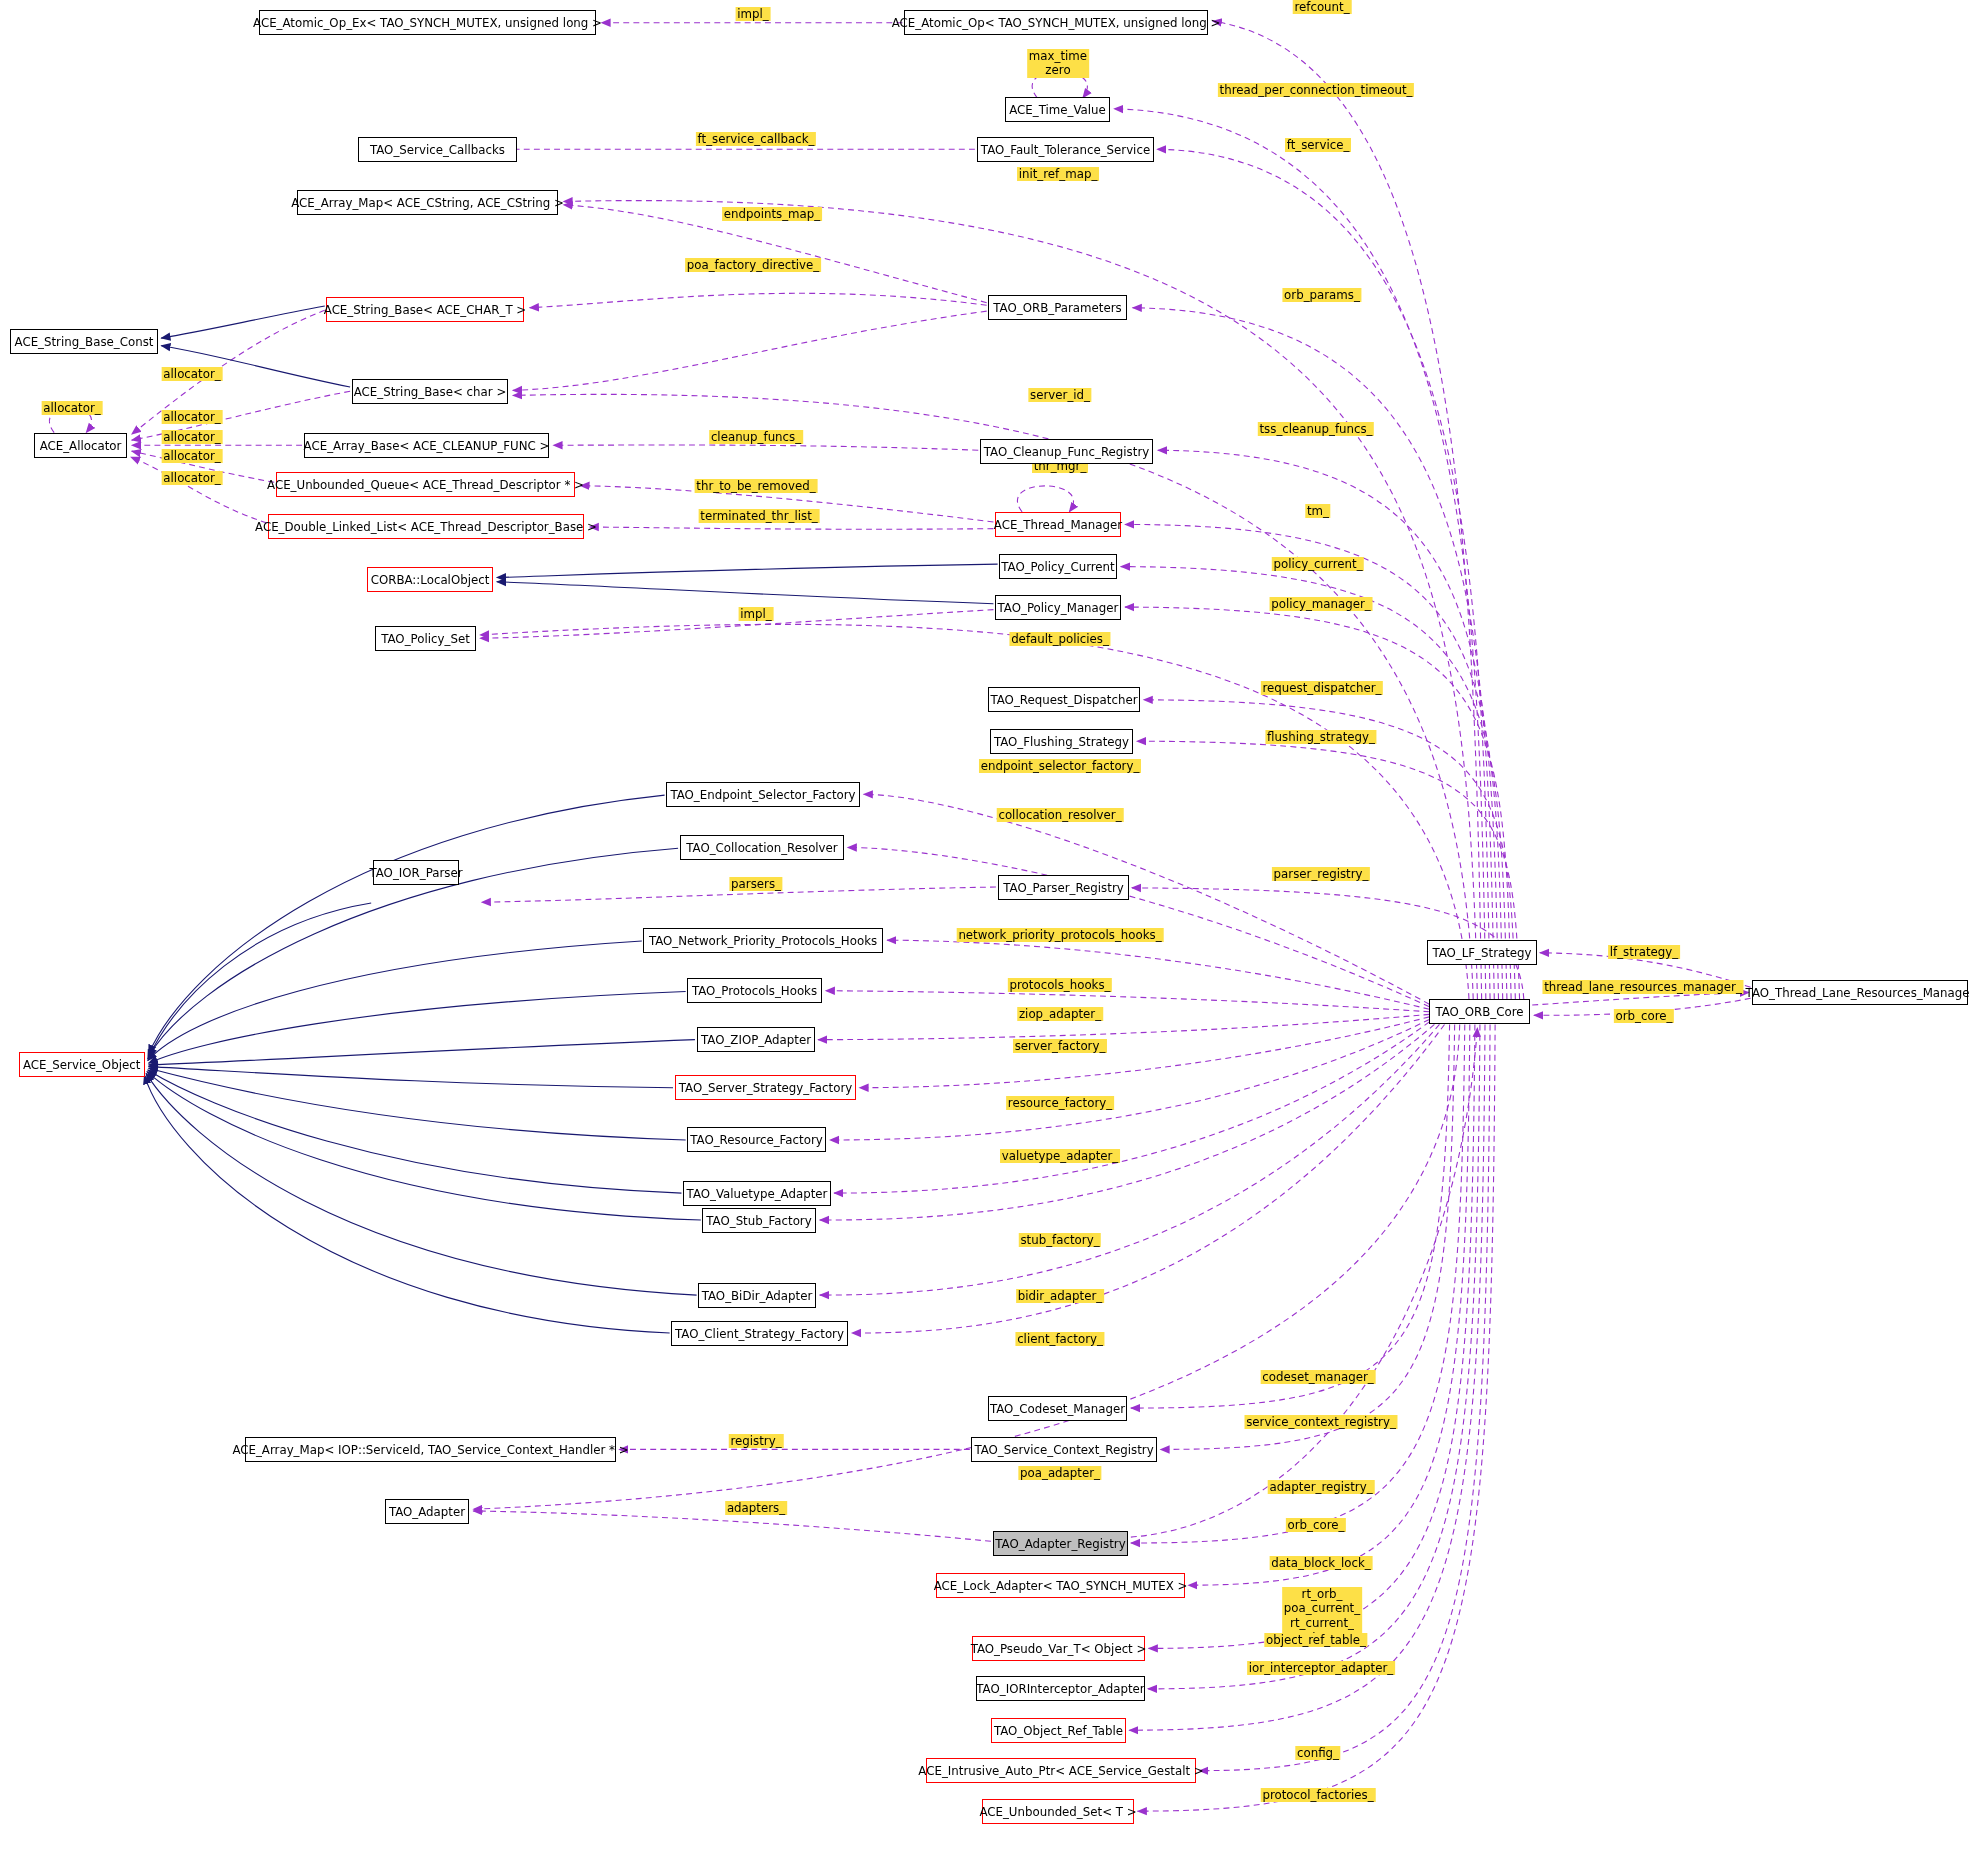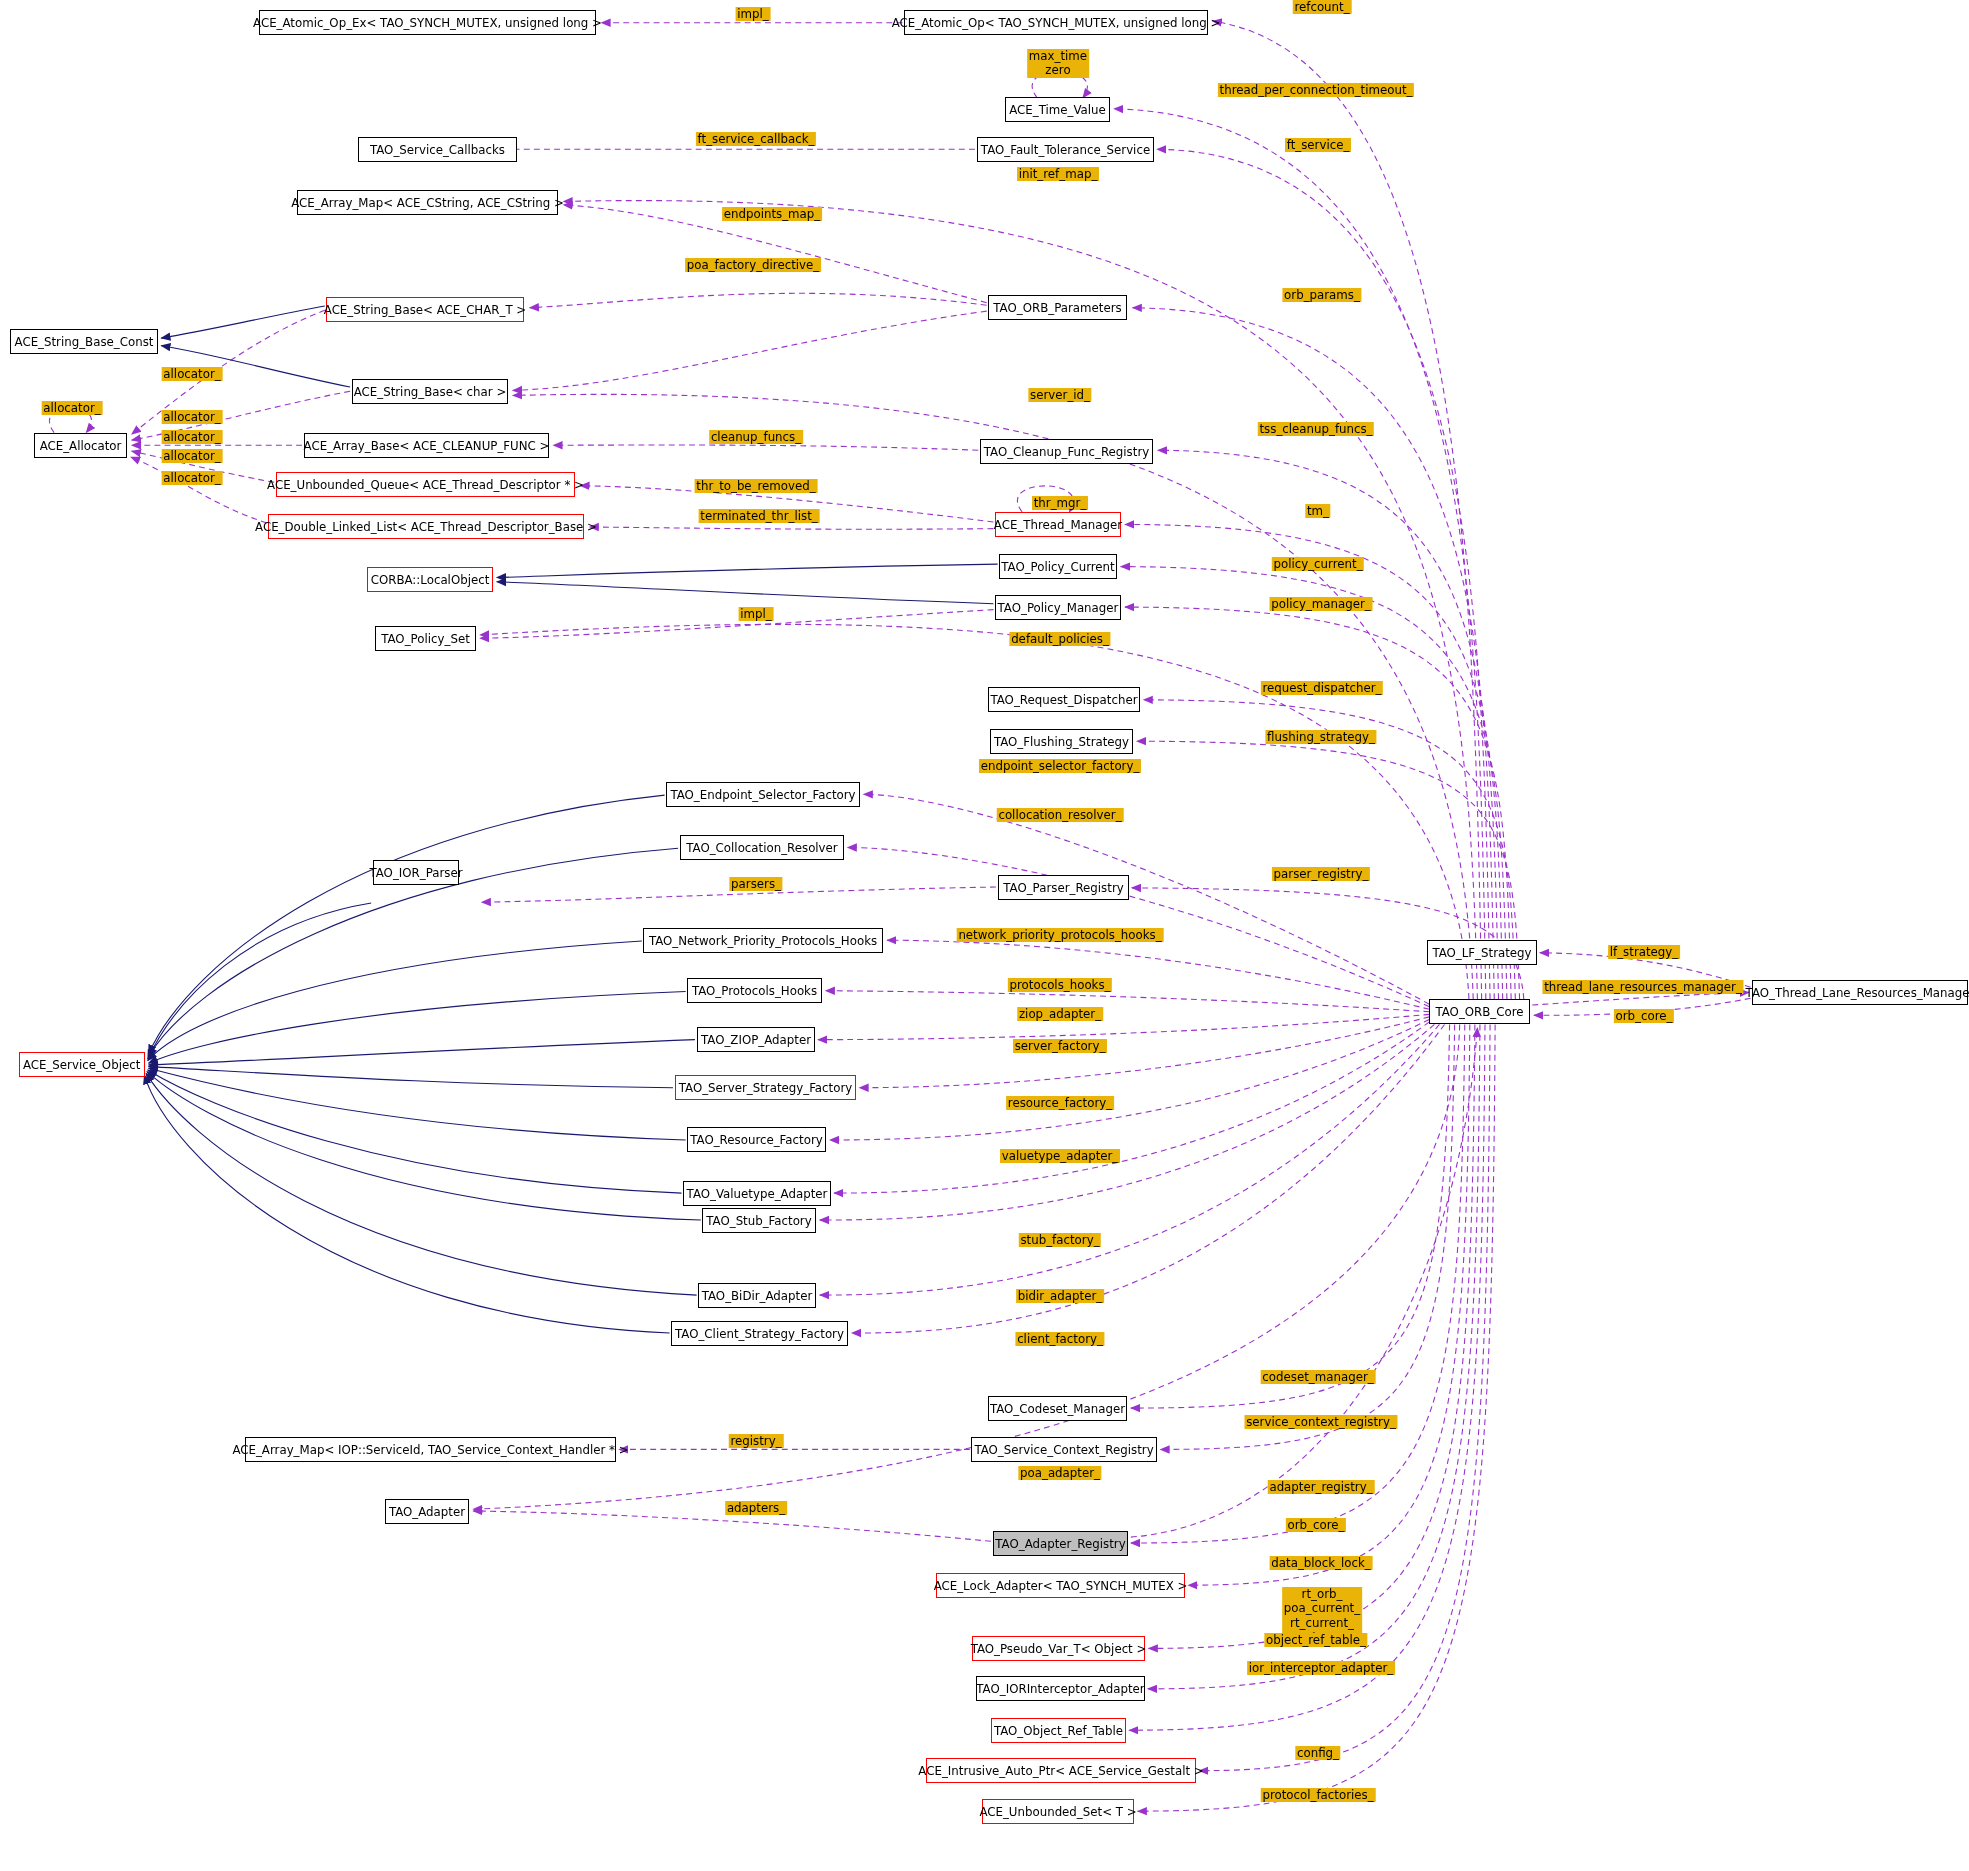--- a/index.html
+++ b/index.html
@@ -2,21 +2,21 @@
 <html style="font-size:13.5px"><head>
 <meta charset="utf-8">
 <style>
   html,body{margin:0;padding:0;background:#fff;}
   .canvas{position:relative;width:1970px;height:1871px;background:#ffffff;overflow:hidden;
           font-family:"DejaVu Sans","Liberation Sans",sans-serif;}
   svg.edges{position:absolute;left:0;top:0;z-index:0;}
   path.ce{fill:none;stroke:#9a32cd;stroke-width:1.3;stroke-dasharray:7 5;marker-end:url(#am);}
   path.ie{fill:none;stroke:#191970;stroke-width:1.3;marker-end:url(#an);}
   .elabel{position:absolute;transform:translateX(-50%);font-size:11.8px;line-height:1.22;color:#000;
-          white-space:pre-line;text-align:center;background:#eab308;padding:0 1.7px;z-index:1;}
+          white-space:pre-line;text-align:center;background:#fde047;padding:0 1.7px;z-index:1;}
   .node{position:absolute;height:25px;box-sizing:border-box;border:0.8px solid #000;background:#fff;
         display:flex;align-items:center;justify-content:center;font-size:11.8px;white-space:nowrap;
         color:#000;z-index:2;cursor:pointer;}
   .node.red{border-color:#ff0000;}
   .node.main{background:#bfbfbf;border-width:1.7px;font-weight:normal;}
 </style>
 </head>
 <body>
 
 <div class="canvas">
@@ -123,21 +123,21 @@
   <div class="elabel" style="left:192px;top:367px">allocator_</div>
   <div class="elabel" style="left:1060px;top:388px">server_id_</div>
   <div class="elabel" style="left:72px;top:401px">allocator_</div>
   <div class="elabel" style="left:192px;top:410px">allocator_</div>
   <div class="elabel" style="left:192px;top:430px">allocator_</div>
   <div class="elabel" style="left:192px;top:449px">allocator_</div>
   <div class="elabel" style="left:192px;top:471px">allocator_</div>
   <div class="elabel" style="left:756px;top:430px">cleanup_funcs_</div>
   <div class="elabel" style="left:1316px;top:422px">tss_cleanup_funcs_</div>
   <div class="elabel" style="left:756px;top:479px">thr_to_be_removed_</div>
-  <div class="elabel" style="left:1060px;top:496px">thr_mgr_</div>
+  <div class="elabel" style="left:1060px;top:459px">thr_mgr_</div>
   <div class="elabel" style="left:759px;top:509px">terminated_thr_list_</div>
   <div class="elabel" style="left:1318px;top:504px">tm_</div>
   <div class="elabel" style="left:1318px;top:557px">policy_current_</div>
   <div class="elabel" style="left:756px;top:607px">impl_</div>
   <div class="elabel" style="left:1321px;top:597px">policy_manager_</div>
   <div class="elabel" style="left:1060px;top:632px">default_policies_</div>
   <div class="elabel" style="left:1322px;top:681px">request_dispatcher_</div>
   <div class="elabel" style="left:1321px;top:730px">flushing_strategy_</div>
   <div class="elabel" style="left:1060px;top:759px">endpoint_selector_factory_</div>
   <div class="elabel" style="left:1060px;top:808px">collocation_resolver_</div>

